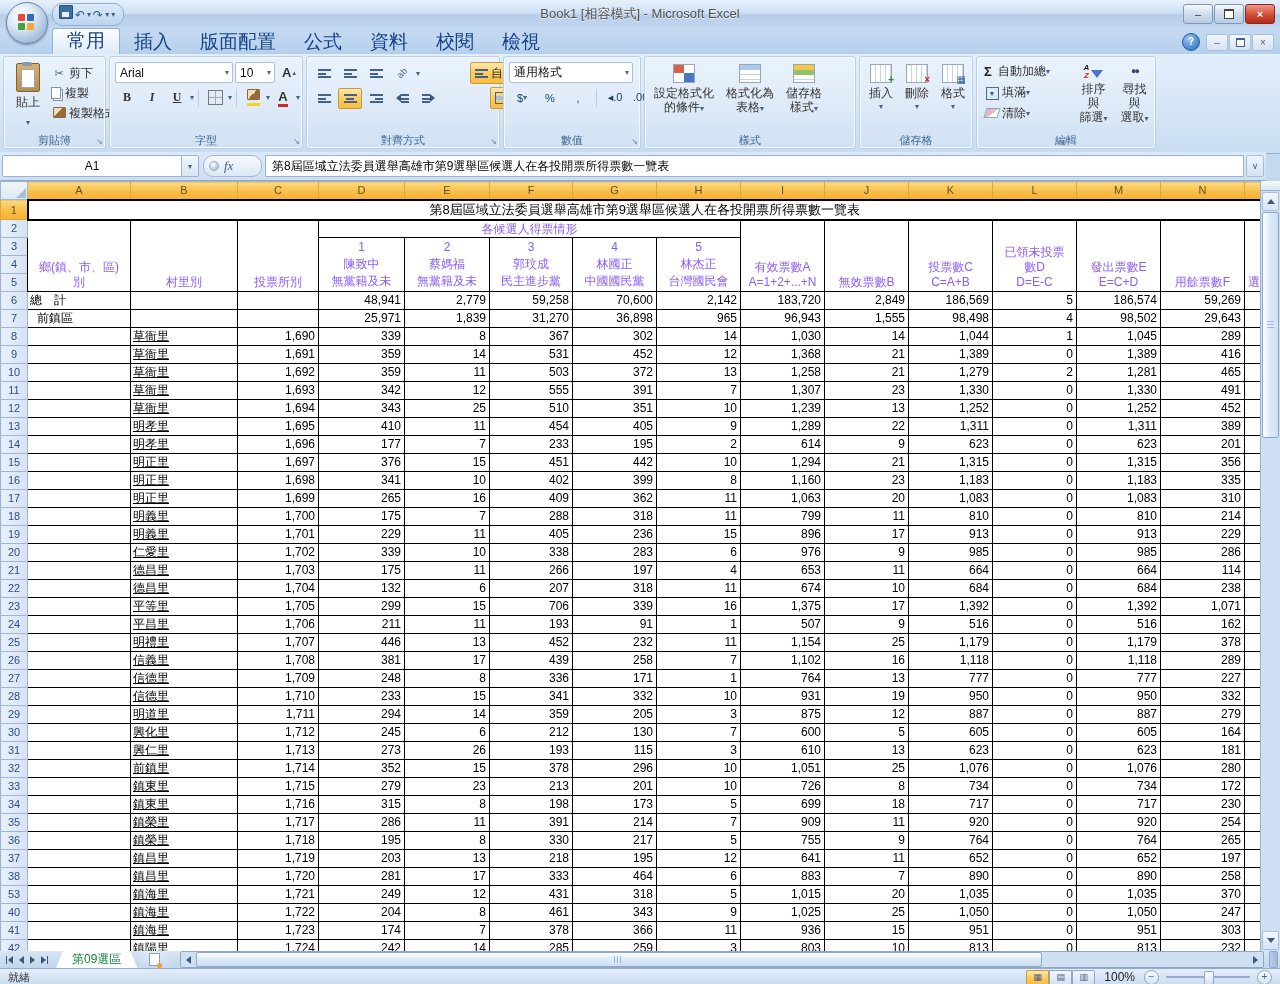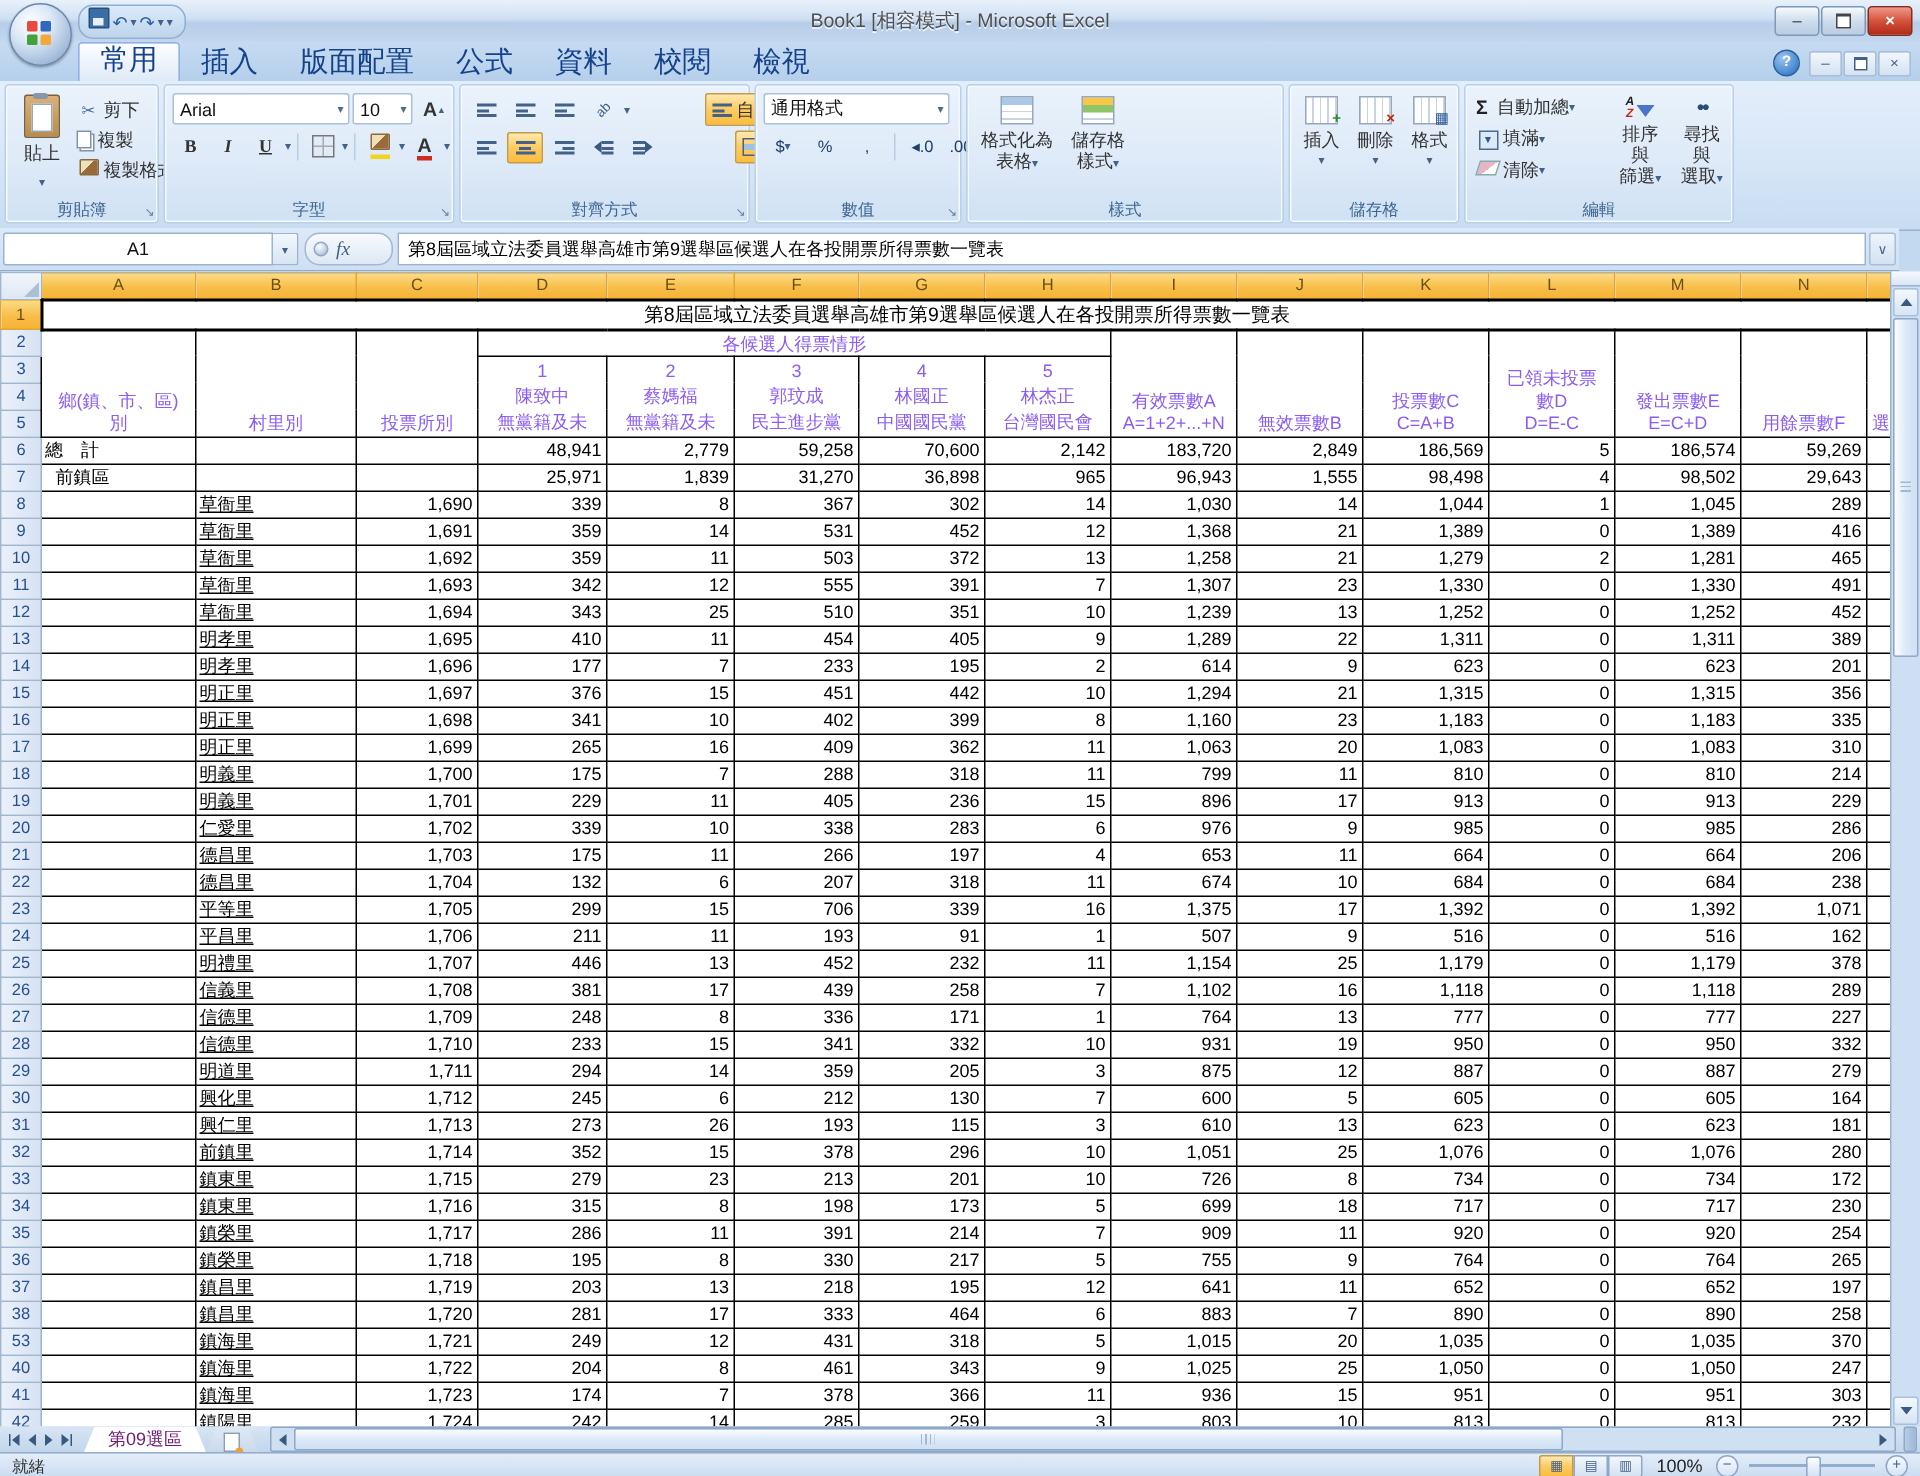--- a/index.html
+++ b/index.html
@@ -181,22 +181,22 @@
     background:repeating-linear-gradient(#9db8d8 0 1px,transparent 1px 3px);}
   .vtrack{flex:1;}
   .vscroll .bottom{margin-top:auto;}
 
   
   .tabbar{position:absolute;top:951px;left:0;right:0;height:17px;background:linear-gradient(#d8e5f4,#c2d6ec);
     display:flex;align-items:center;}
   .navs{display:flex;align-items:center;gap:6px;padding:0 8px 0 6px;}
   .navb{display:flex;align-items:center;gap:1px;}
   .navbar-line{width:1px;height:8px;background:#39597e;}
-  .sheettab{height:17px;display:flex;align-items:flex-end;padding:0 16px;background:#fff;
-    clip-path:polygon(7px 0,calc(100% - 7px) 0,100% 100%,0 100%);font-size:12px;color:#701a75;}
+  .sheettab{height:17px;display:flex;align-items:center;padding:0 16px;background:#fff;
+    clip-path:polygon(7px 0,calc(100% - 7px) 0,100% 100%,0 100%);font-size:12px;color:#15803d;}
   .newtab{background:linear-gradient(#e0eaf6,#c9d9ec);padding:0 12px;}
   .ic-newsheet{display:inline-block;width:9px;height:11px;background:#fff;border:1px solid #8aa0b8;position:relative;}
   .ic-newsheet::after{content:"";position:absolute;right:-3px;bottom:-3px;width:5px;height:5px;background:#f0a030;border-radius:50%;}
   .hscroll{flex:1;height:15px;margin:0 3px 0 8px;background:#cfe0f2;border:1px solid #8fa8c8;border-radius:2px;
     display:flex;align-items:center;}
   .harr{width:15px;height:13px;display:flex;align-items:center;justify-content:center;flex:none;}
   .hthumb{height:13px;width:78%;background:linear-gradient(#fdfeff,#dce9f7 50%,#cfe0f3);border:1px solid #8fa8c8;border-radius:2px;position:relative;}
   .hthumb .grip{position:absolute;top:3px;bottom:3px;left:50%;width:9px;margin-left:-5px;
     background:repeating-linear-gradient(90deg,#9db8d8 0 1px,transparent 1px 3px);}
   .hspace{flex:1;}
@@ -422,20 +422,25 @@
         <span class="vsep"></span>
         <span class="nbtn">◂.0</span>
         <span class="nbtn">.00▸</span>
       </div>
       <div class="glabel"><span>數值</span></div>
       <span class="launcher">↘</span>
     </div>
 
     <div class="group" style="width:210px">
       <div class="bigrow">
+        <span class="bigbtn">
+          <span class="ic-cf"></span>
+          <span>設定格式化</span>
+          <span><span>的條件</span><span class="dd">▾</span></span>
+        </span>
         <span class="bigbtn">
           <span class="ic-ftable"></span>
           <span>格式化為</span>
           <span><span>表格</span><span class="dd">▾</span></span>
         </span>
         <span class="bigbtn">
           <span class="ic-cstyle"></span>
           <span>儲存格</span>
           <span><span>樣式</span><span class="dd">▾</span></span>
         </span>
@@ -873,21 +878,21 @@
             <td class="num">175</td>
             <td class="num">11</td>
             <td class="num">266</td>
             <td class="num">197</td>
             <td class="num">4</td>
             <td class="num">653</td>
             <td class="num">11</td>
             <td class="num">664</td>
             <td class="num">0</td>
             <td class="num">664</td>
-            <td class="num">206</td>
+            <td class="num">114</td>
             <td class="ocell"></td>
           </tr>
           <tr class="trd">
             <th class="rowh">22</th>
             <td class="acell"></td>
             <td class="vcell">德昌里</td>
             <td class="num">1,704</td>
             <td class="num">132</td>
             <td class="num">6</td>
             <td class="num">207</td>

